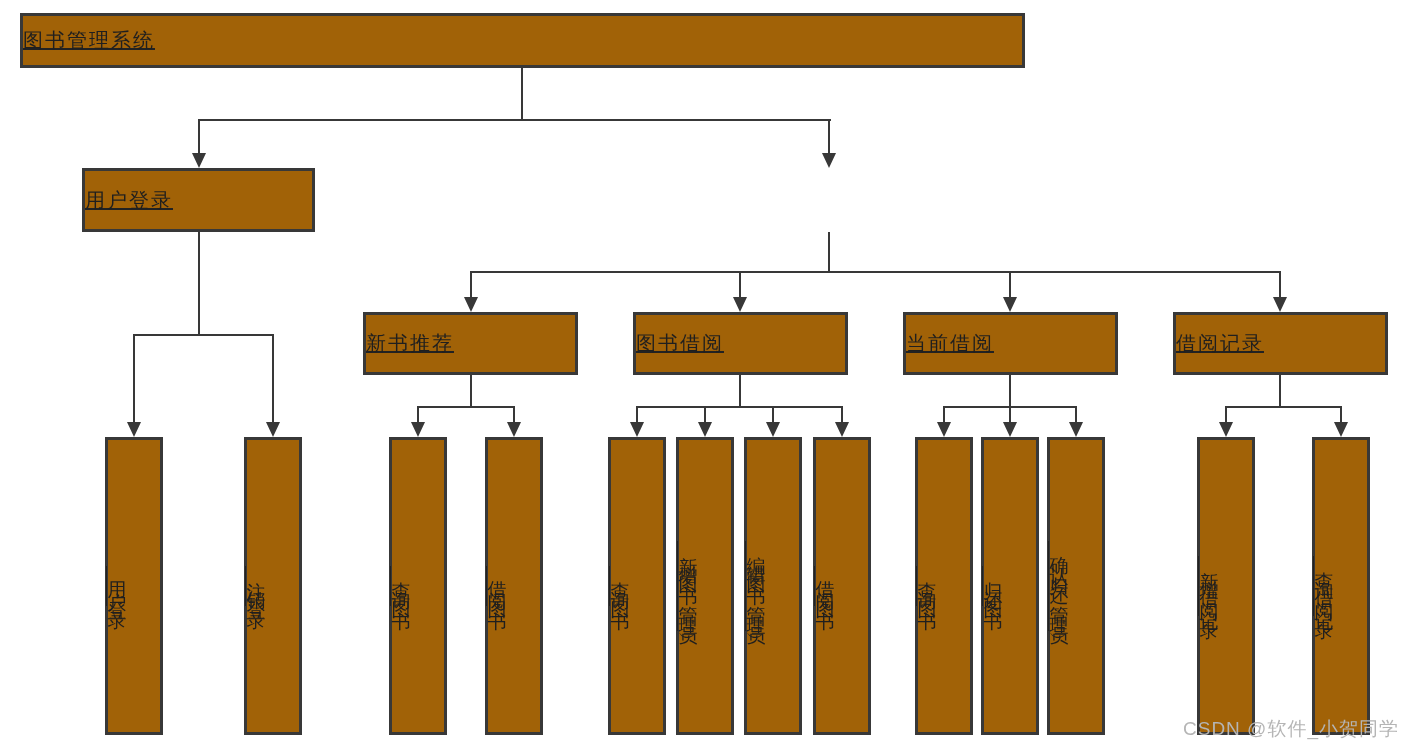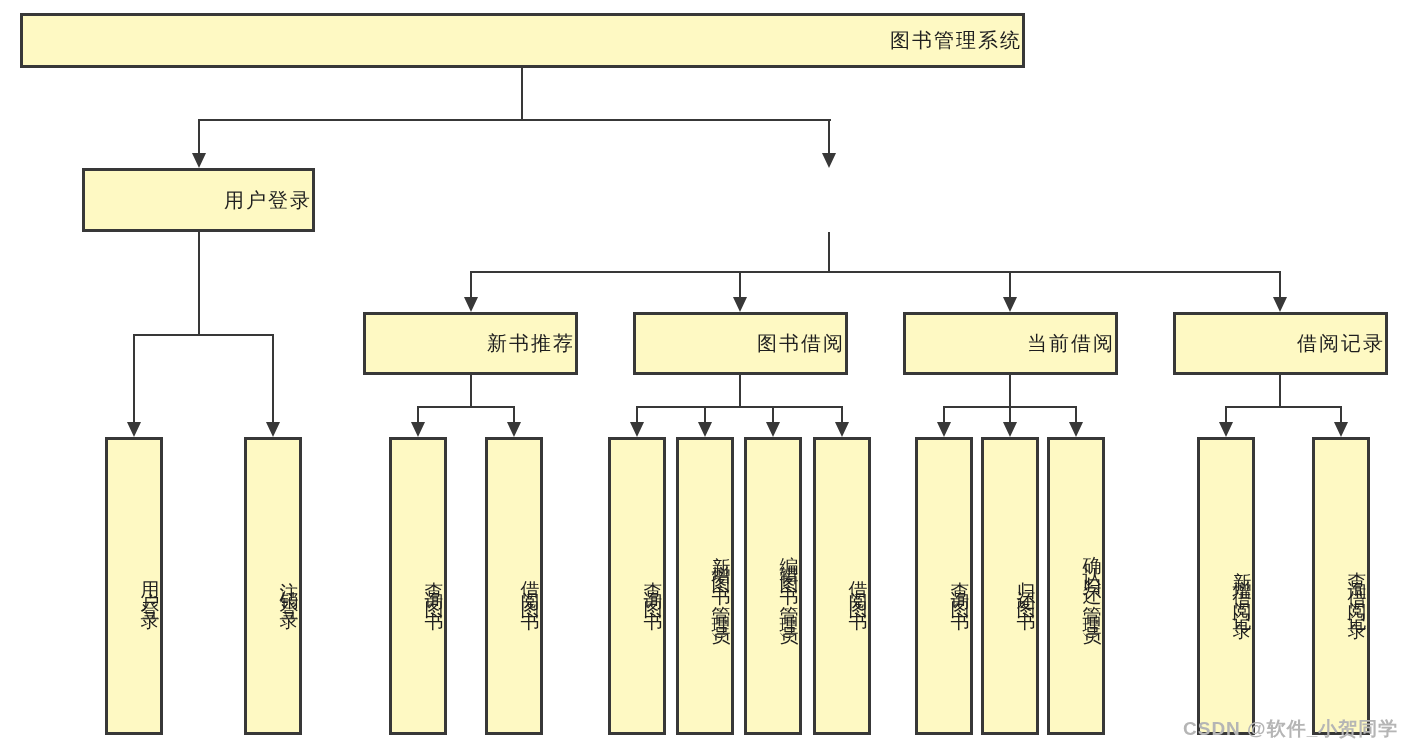--- a/index.html
+++ b/index.html
@@ -1,38 +1,38 @@
 <!DOCTYPE html>
 <html><head>
 <meta charset="utf-8">
 <style>
   html,body{margin:0;padding:0;background:#ffffff;}
   .canvas{
     position:relative;width:1405px;height:747px;background:#ffffff;overflow:hidden;
     font-family:"Liberation Sans","DejaVu Sans",sans-serif;color:#222222;
   }
   .node{
-    position:absolute;box-sizing:border-box;border:3px solid #383838;background:#fef9c3;
-    display:flex;align-items:center;justify-content:flex-end;
+    position:absolute;box-sizing:border-box;border:3px solid #383838;background:#a16207;
+    display:flex;align-items:center;justify-content:flex-start;text-decoration:underline;
   }
   .node .lbl{font-size:20px;color:#1f1f1f;letter-spacing:2px;white-space:nowrap;}
   .vnode .lbl{
     writing-mode:vertical-rl;text-orientation:mixed;
     font-size:19px;letter-spacing:10px;white-space:normal;line-height:1;
   }
   .vl{position:absolute;width:2px;background:#383838;}
   .hl{position:absolute;height:2px;background:#383838;}
   .ar{
     position:absolute;width:0;height:0;
     border-left:7px solid transparent;border-right:7px solid transparent;
     border-top:15px solid #383838;
   }
   .watermark{
     position:absolute;font-size:19px;color:#b5b5b5;letter-spacing:1px;
-    z-index:5;white-space:nowrap;font-weight:bold;
+    z-index:5;white-space:nowrap;
   }
 </style>
 </head>
 <body>
 
 <div class="canvas">
 
   <div class="node" style="left:20px;top:13px;width:1005px;height:55px">
     <span class="lbl">图书管理系统</span>
   </div>

